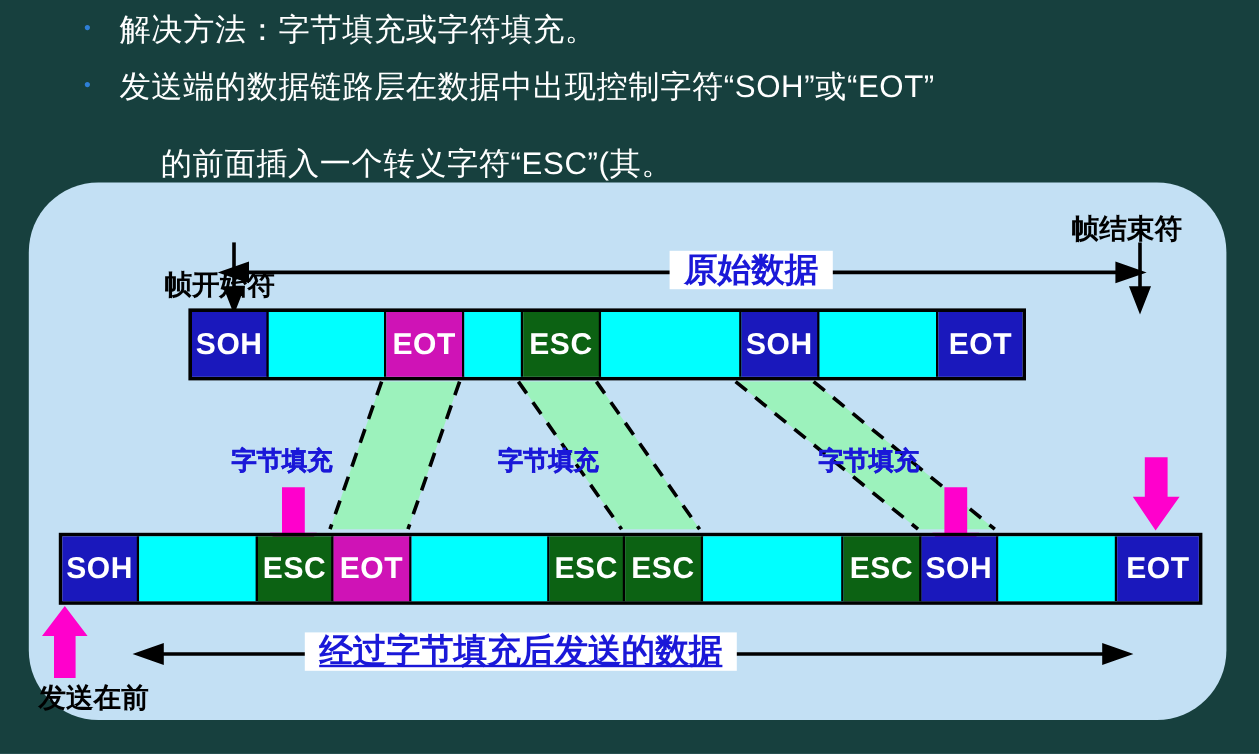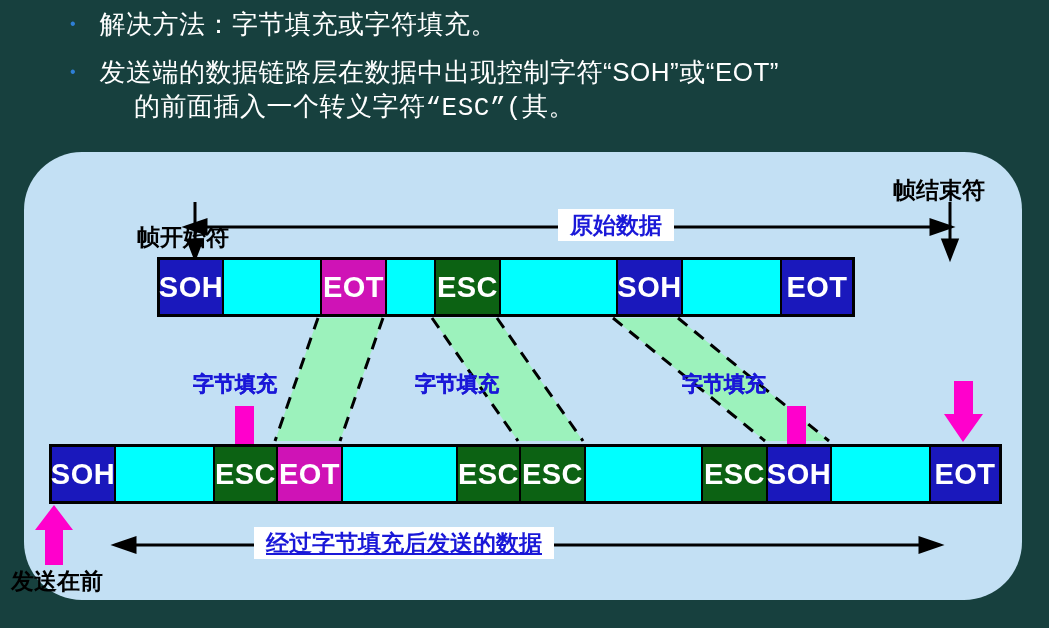--- a/index.html
+++ b/index.html
@@ -66,21 +66,21 @@
     height: 60px;
   }
   .cell {
     box-sizing: border-box;
     border-right: 2px solid #000000;
     display: flex;
     align-items: center;
     justify-content: center;
     color: #ffffff;
     font-weight: bold;
-    font-size: 29px;
+    font-size: 25px;
     letter-spacing: 0.5px;
     height: 100%;
   }
   .cell:last-child { border-right: none; }
   .c-soh { background: #1a18bc; }
   .c-eot-m { background: #cf13b6; }
   .c-eot-b { background: #1a18bc; }
   .c-esc { background: #0c6213; }
   .c-data { background: #00ffff; }
 
@@ -97,21 +97,21 @@
     color: #1a18d8;
     font-size: 21px;
     font-weight: bold;
     white-space: nowrap;
     -webkit-text-stroke: 0.4px #1a18d8;
   }
   .boxed-label {
     position: absolute;
     background: #ffffff;
     color: #1a18d8;
-    font-size: 23px;
+    font-size: 28px;
     font-weight: bold;
     white-space: nowrap;
     padding: 6px 12px;
     line-height: 20px;
   }
 
   svg.overlay {
     position: absolute;
     left: 0; top: 0;
     width: 1049px;
@@ -126,21 +126,21 @@
 
   <div id="bullets">
     <div class="bullet-row" style="top:4px;">
       <span class="bullet-dot">•</span>
       <span class="bullet-text">解决方法：字节填充或字符填充。</span>
     </div>
     <div class="bullet-row" style="top:52px;">
       <span class="bullet-dot">•</span>
       <span class="bullet-text">发送端的数据链路层在数据中出现控制字符“SOH”或“EOT”</span>
     </div>
-    <div class="bullet-row" style="top:88px; left:134px;font-family:Liberation Mono, monospace;">
+    <div class="bullet-row" style="top:116px; left:134px;">
       <span class="bullet-text">的前面插入一个转义字符“ESC”(其。</span>
     </div>
   </div>
 
   <div id="panel"></div>
 
   <svg class="overlay" viewBox="0 0 1049 628">
 
     <polygon points="318,318 383,318 340,441 275,441" fill="#9cf2bc"></polygon>
 
@@ -194,21 +194,21 @@
   <div class="cn-label-black" style="left:893px; top:175px;">帧结束符</div>
 
   <div class="boxed-label" style="left:558px; top:209px;">原始数据</div>
 
   <div class="cn-label-blue" style="left:193px; top:370px;">字节填充</div>
   <div class="cn-label-blue" style="left:415px; top:370px;">字节填充</div>
   <div class="cn-label-blue" style="left:682px; top:370px;">字节填充</div>
 
   <div class="boxed-label" style="left:254px; top:527px;text-decoration:underline;">经过字节填充后发送的数据</div>
 
-  <div class="cn-label-black" style="left:11px; top:566px;">发送在前</div>
+  <div class="cn-label-black" style="left:32px; top:566px;">发送在前</div>
 
   <div class="frame" id="top-frame" style="left:157px; top:257px;">
       <div class="cell c-soh" style="width: 64px;">SOH</div>
       <div class="cell c-data" style="width: 98px;"></div>
       <div class="cell c-eot-m" style="width: 65px;">EOT</div>
       <div class="cell c-data" style="width: 49px;"></div>
       <div class="cell c-esc" style="width: 65px;">ESC</div>
       <div class="cell c-data" style="width: 117px;"></div>
       <div class="cell c-soh" style="width: 65px;">SOH</div>
       <div class="cell c-data" style="width: 99px;"></div>

